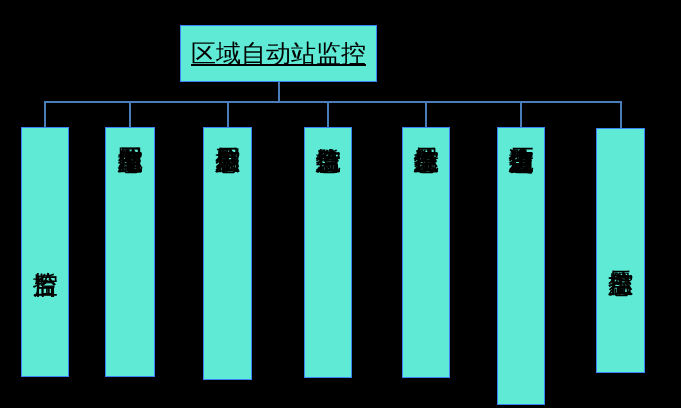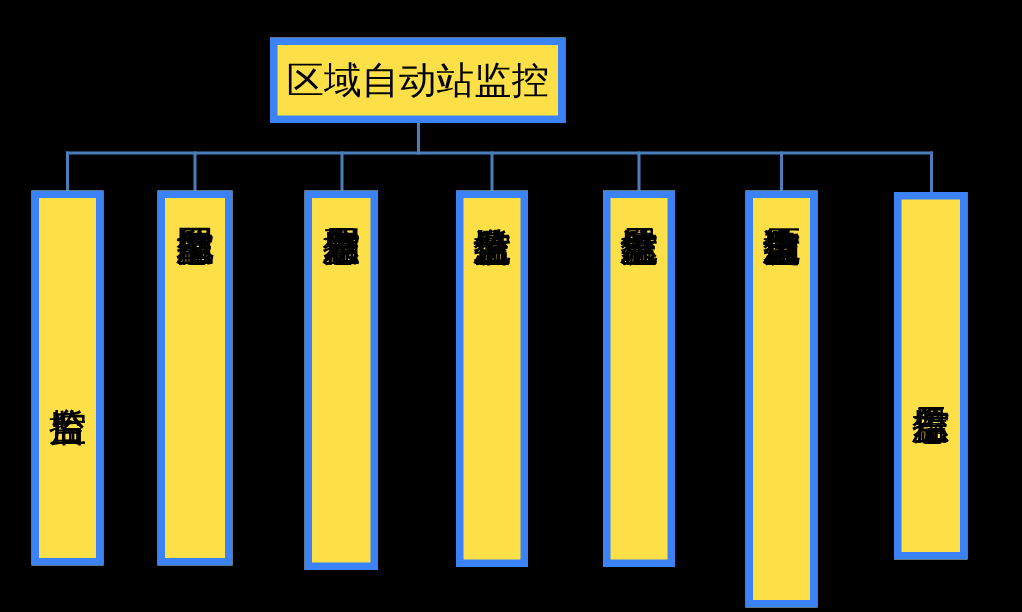--- a/index.html
+++ b/index.html
@@ -21,23 +21,24 @@
   .conn {
     position: absolute;
     background: #4a7ebb;
   }
   .conn-v { width: 2px; }
   .conn-h { height: 2px; }
 
   
   .node {
     position: absolute;
-    background: #fde047;
-    border: 5px solid #3b82f6;
+    background: #5eead4;
+    border: 1px solid #3b82f6;
     box-sizing: border-box;
+    text-decoration: underline;
   }
 
   .node-root {
     display: flex;
     align-items: center;
     justify-content: center;
   }
   .node-root .label {
     font-size: 25px;
     line-height: 1;

